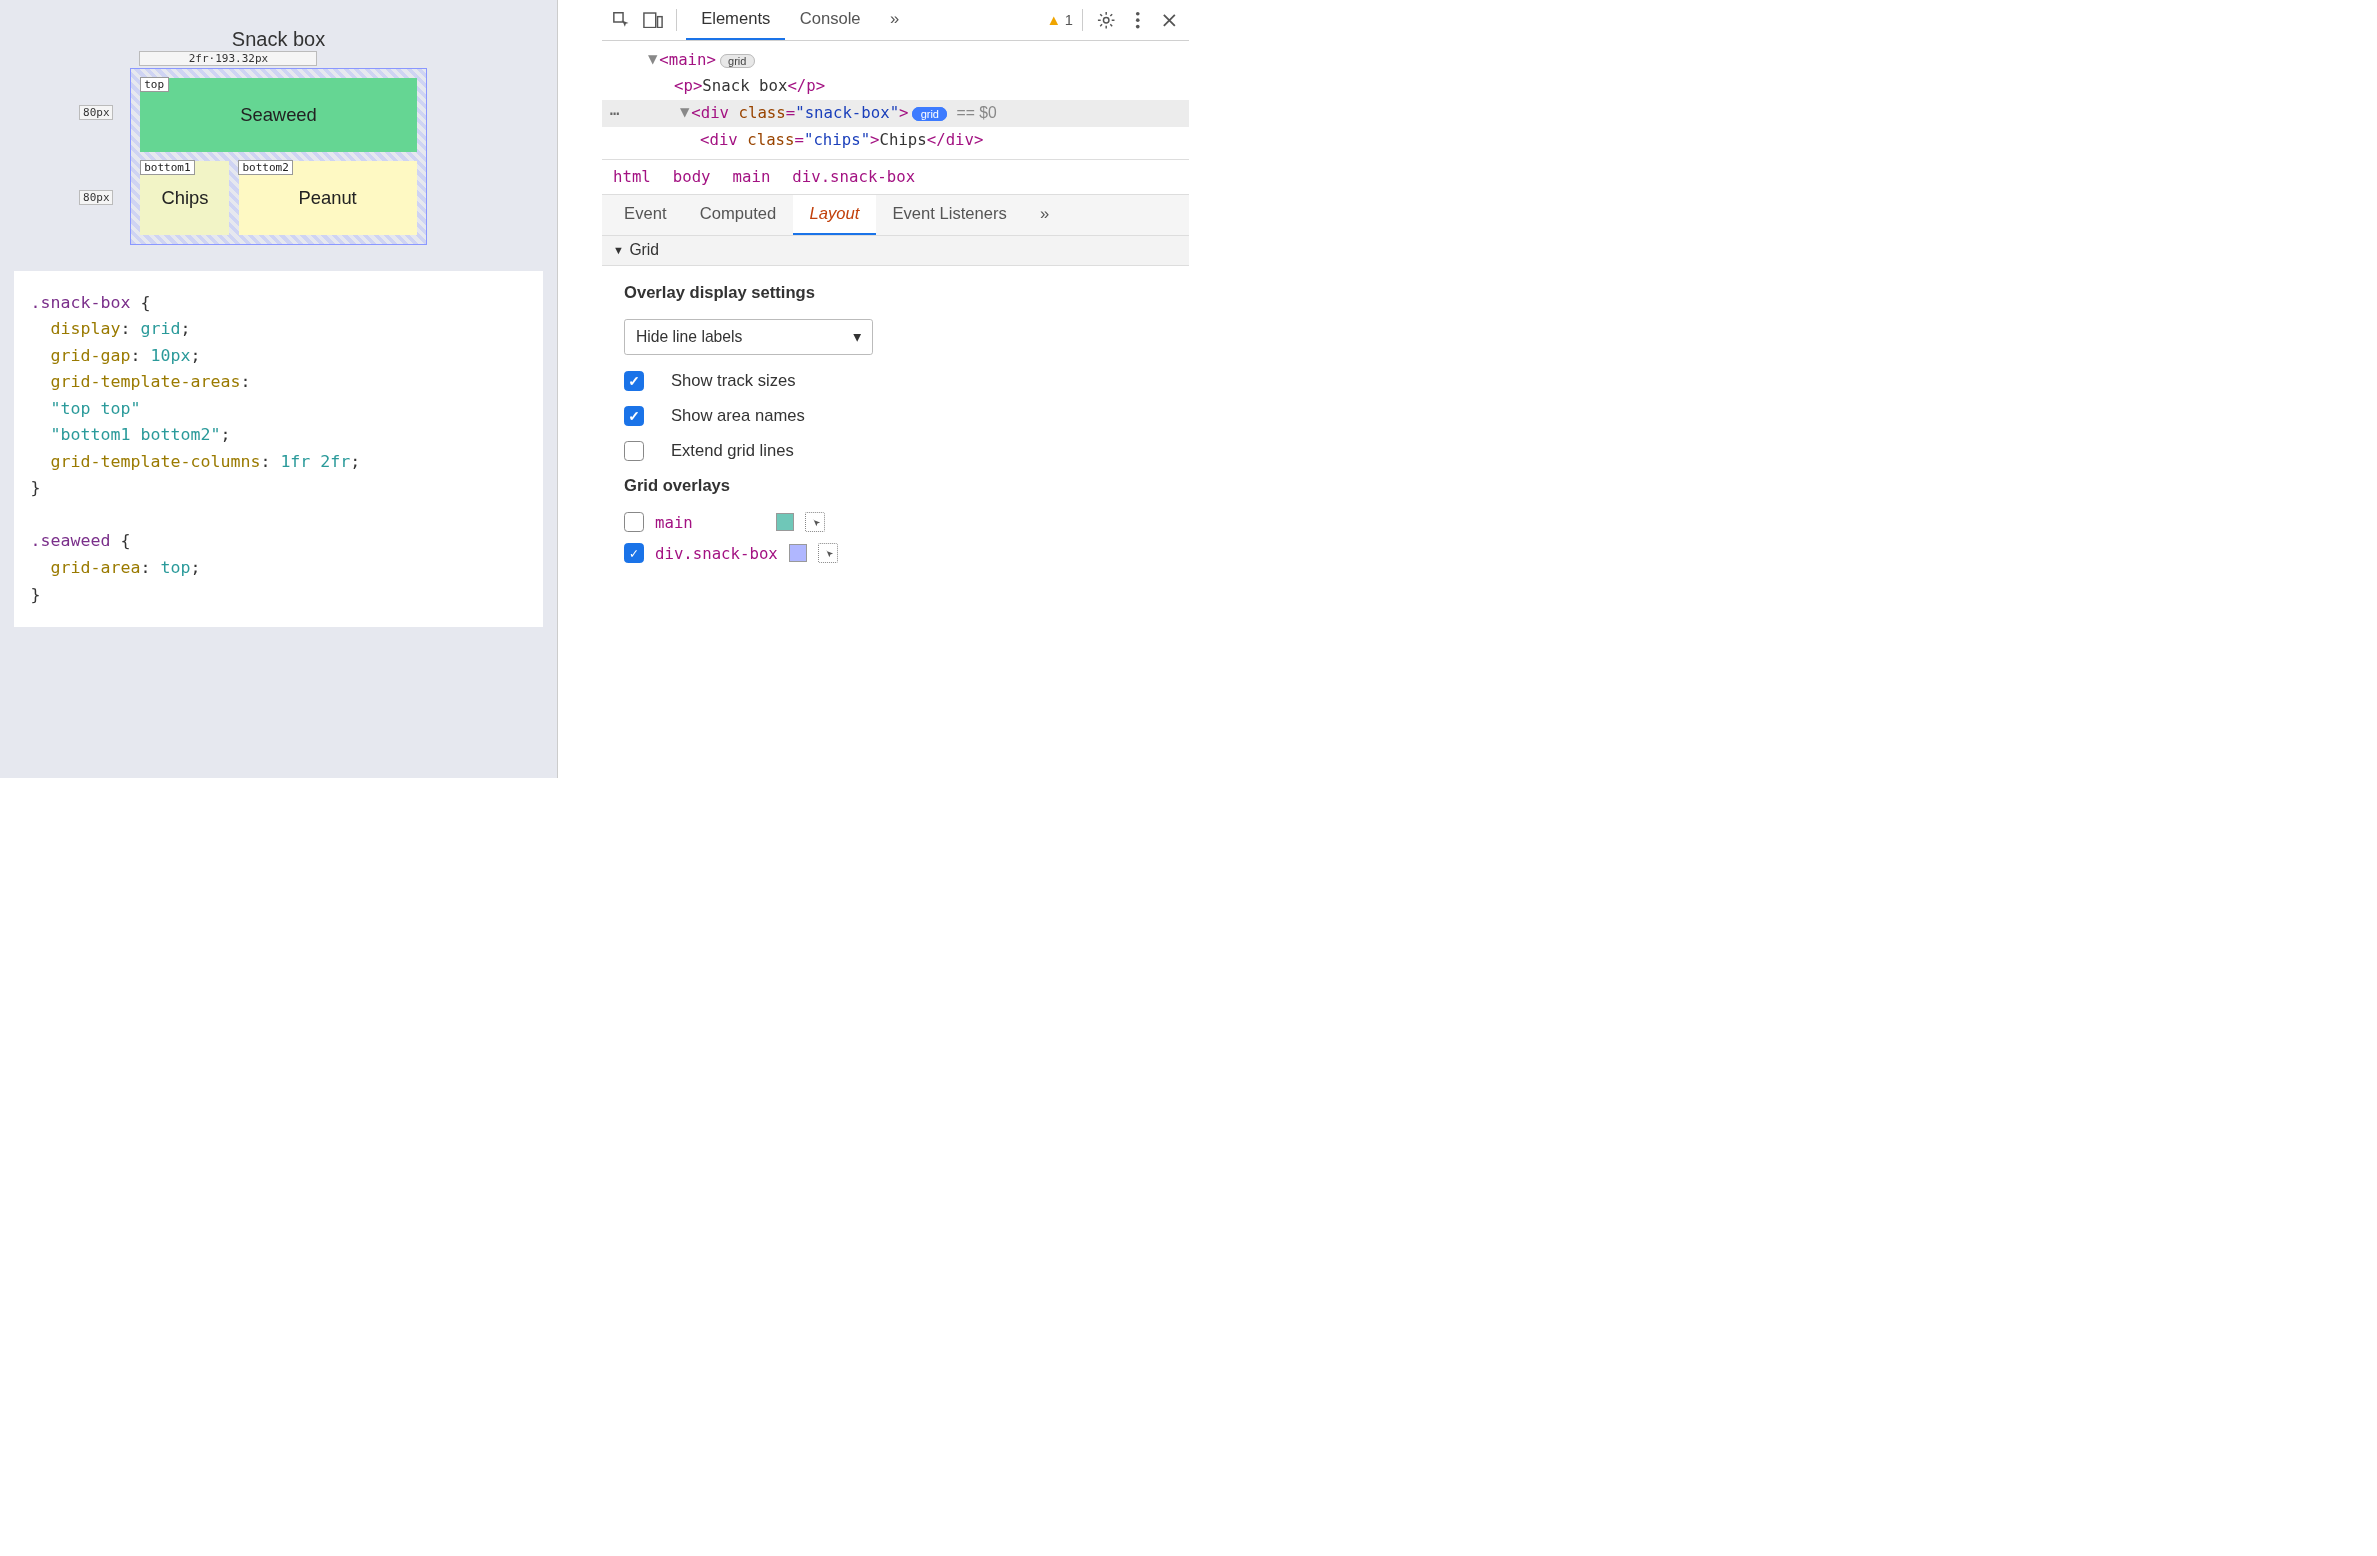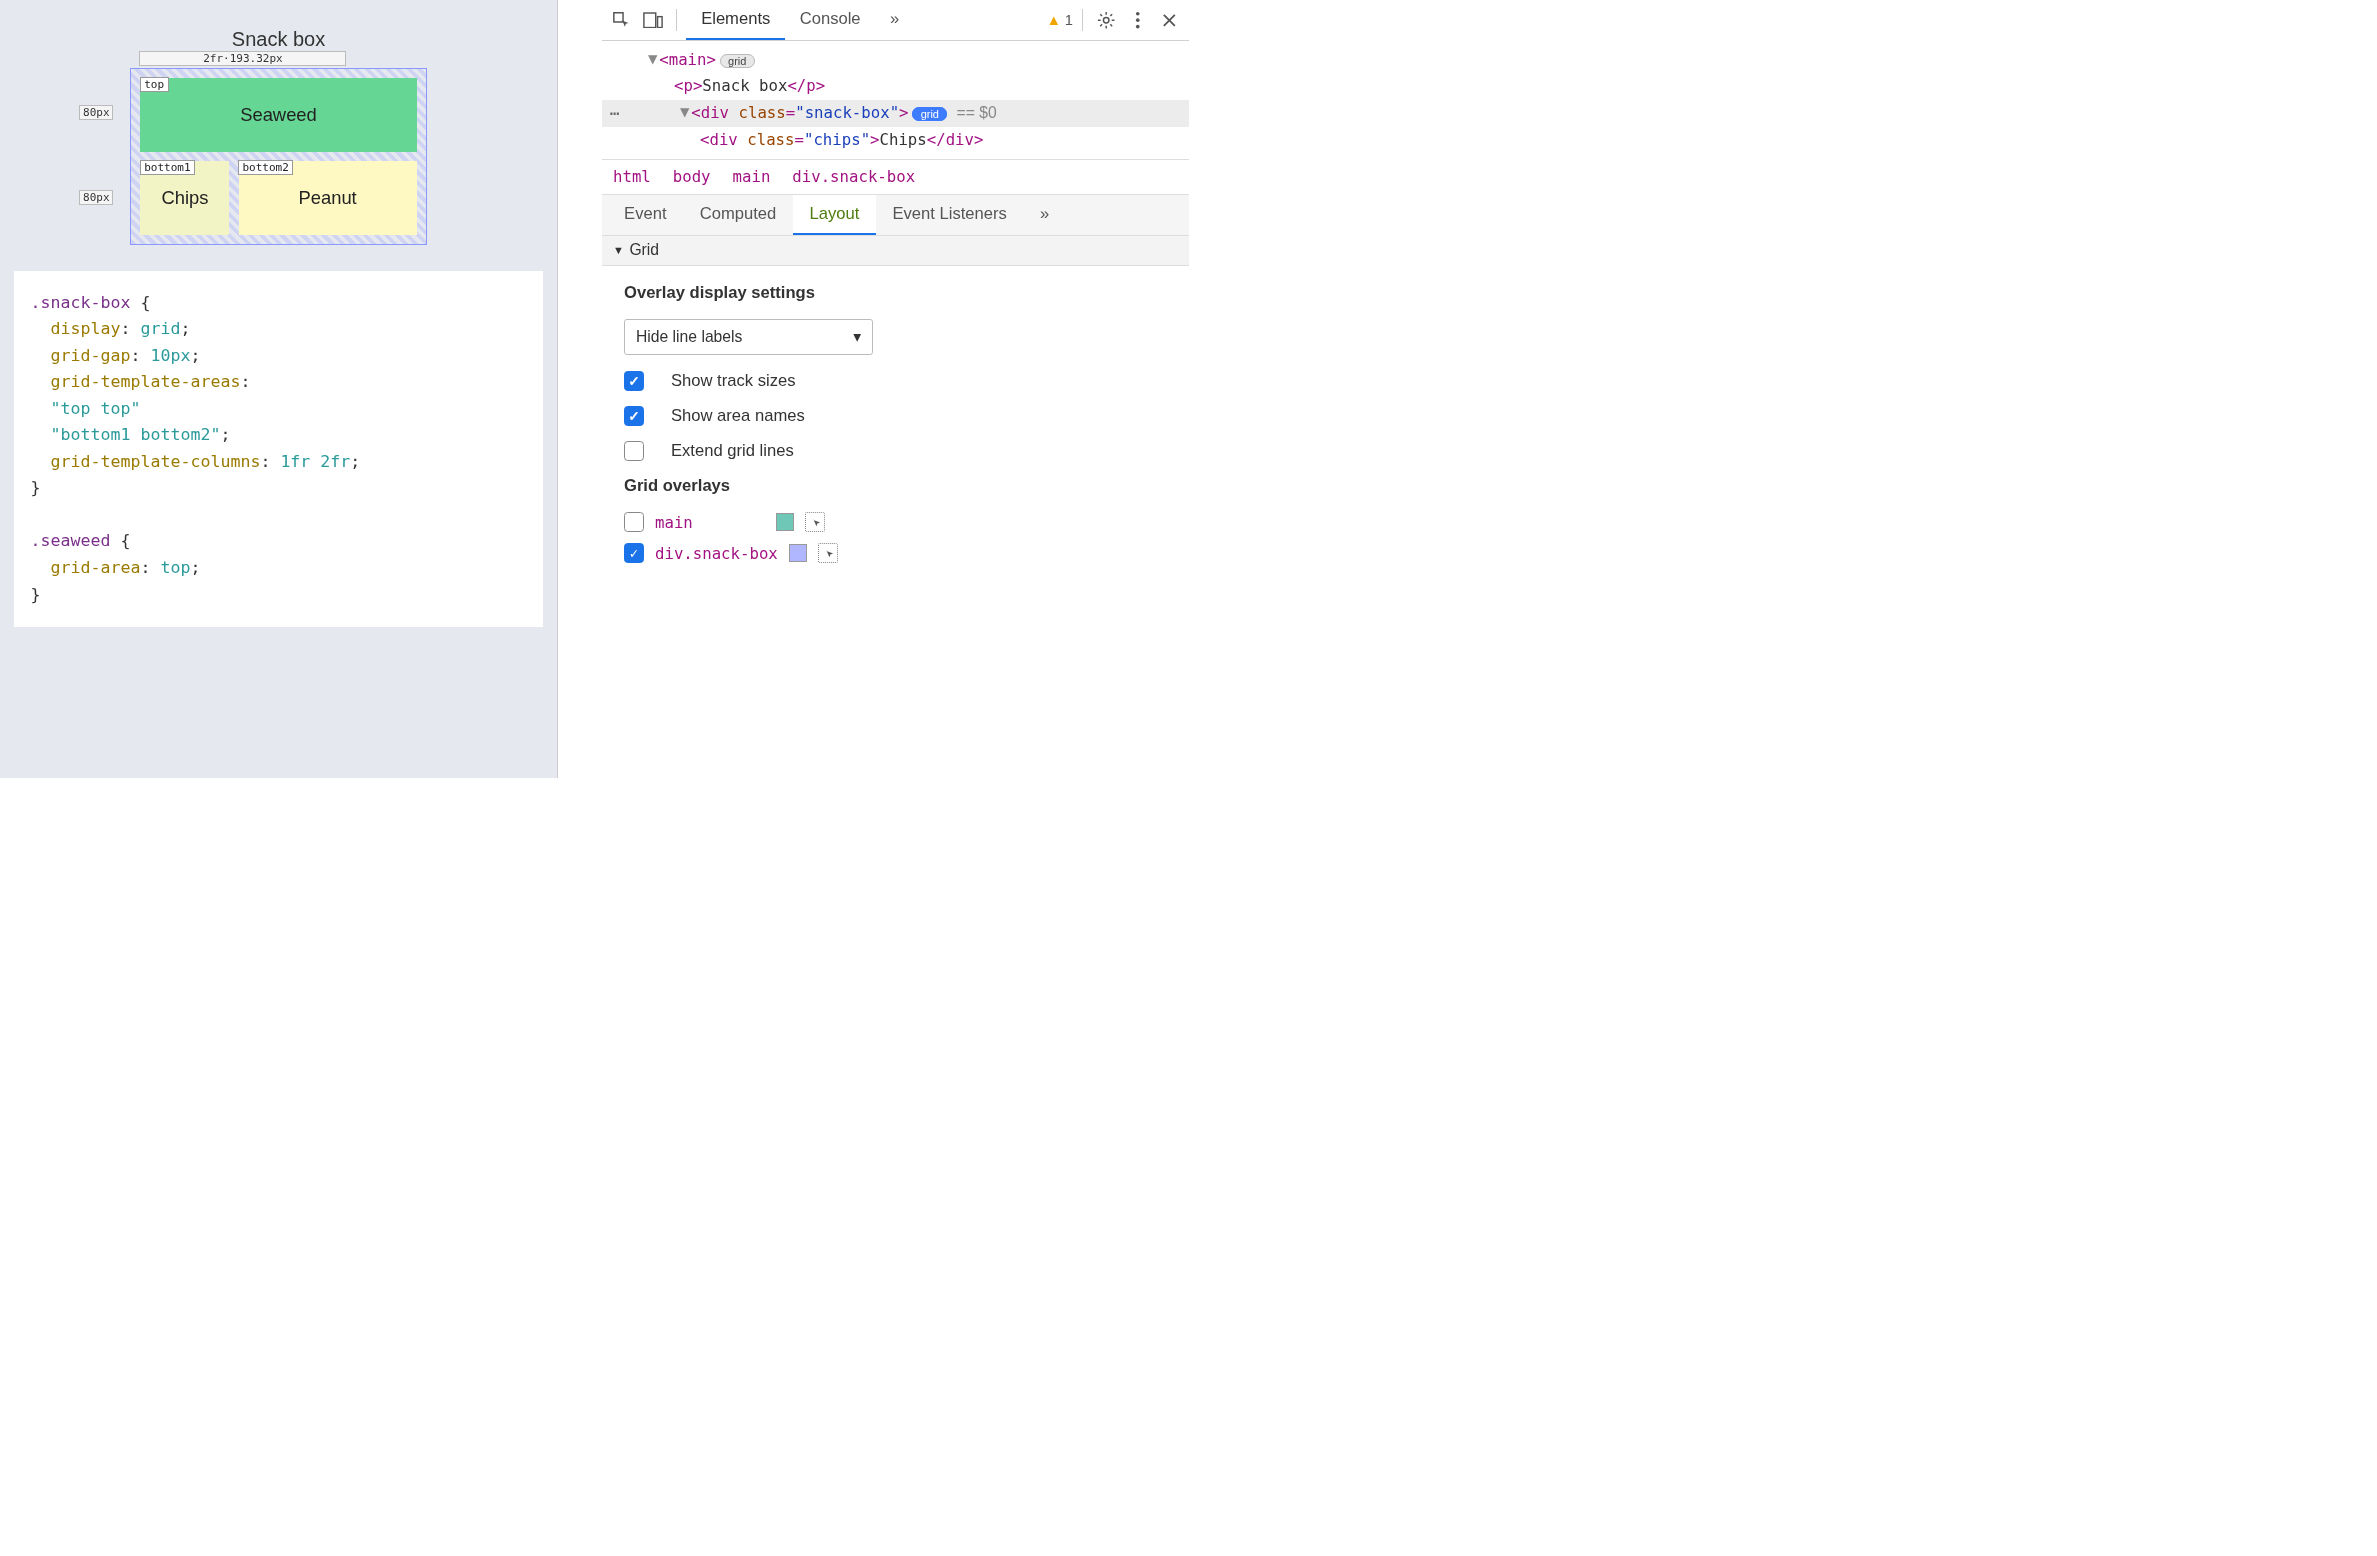--- a/index.html
+++ b/index.html
@@ -71,21 +71,21 @@
   font-size:11px;
   background:#f5f5f5;
   border:0.9px solid #bbb;
   padding:0 2.8px;
   color:#333;
   z-index:3;
   white-space:nowrap;
 }
 .col-labels { display:flex; position:absolute; top:-16.6px; left:9.2px; gap:9.2px;}
 .col1-lbl { width:89px; text-align:center; }
-.col2-lbl { width:207px; text-align:center; }
+.col2-lbl { width:178px; text-align:center; }
 .row1-lbl { position:absolute; left:-51px; top:37px; }
 .row2-lbl { position:absolute; left:-51px; top:122px; }
 .area-lbl { position:absolute; top:-0.9px; left:-0.9px; background:#fff; border:0.9px solid #999; font-family:ui-monospace,Menlo,monospace; font-size:11px; padding:0 3.7px; }
 
 .code-block {
   background:#fff;
   margin-top:26px;
   padding:18.4px 16.6px;
   font-family: ui-monospace, Menlo, monospace;
   font-size:16.6px;
@@ -149,21 +149,21 @@
 .badge{background:#e8e8e8;border:0.9px solid #bbb;border-radius:9.2px;padding:0 7.4px;font-size:11px;font-family:-apple-system,sans-serif;color:#444;margin-left:3.7px;}
 .badge.blue{background:#3d7bff;color:#fff;border-color:#3d7bff;}
 .dollar0{color:#888;font-family:-apple-system,sans-serif;margin-left:9.2px;}
 
 .breadcrumb{border-top:0.9px solid #ddd;border-bottom:0.9px solid #ddd;display:flex;font-family:ui-monospace,Menlo,monospace;font-size:15.7px;}
 .bc-item{padding:7.4px 11px;color:#a31282;cursor:pointer;}
 .bc-item.active{background:#fff;}
 
 .sub-tabs{display:flex;border-bottom:0.9px solid #ddd;background:#f5f5f5;padding-left:5.5px;}
 .sub-tab{padding:9.2px 16.6px;font-size:16.6px;color:#555;cursor:pointer;}
-.sub-tab.active{color:#4d7c0f;border-bottom:2.8px solid #1a73e8;background:#fff;}
+.sub-tab.active{color:#c2410c;border-bottom:2.8px solid #1a73e8;background:#fff;font-style:italic;}
 
 .section-header{background:#f3f3f3;border-bottom:0.9px solid #ddd;padding:5.5px 11px;font-size:15.7px;display:flex;align-items:center;gap:5.5px;}
 .section-header .tri{font-size:11px;}
 
 .layout-body{padding:16.6px 22px;overflow-y:auto;flex:1;}
 .setting-title{font-size:16.6px;font-weight:600;margin-bottom:16.6px;}
 .dropdown{display:flex;align-items:center;justify-content:space-between;border:0.9px solid #bbb;border-radius:2.8px;padding:7.4px 11px;width:249px;font-size:15.7px;margin-bottom:16.6px;cursor:pointer;}
 .check-row{display:flex;align-items:center;gap:27px;font-size:16.6px;margin-bottom:14.7px;}
 .checkbox{width:20px;height:20px;border:1.8px solid #888;border-radius:3.7px;display:flex;align-items:center;justify-content:center;cursor:pointer;}
 .checkbox.checked{background:#1a73e8;border-color:#1a73e8;color:#fff;}

